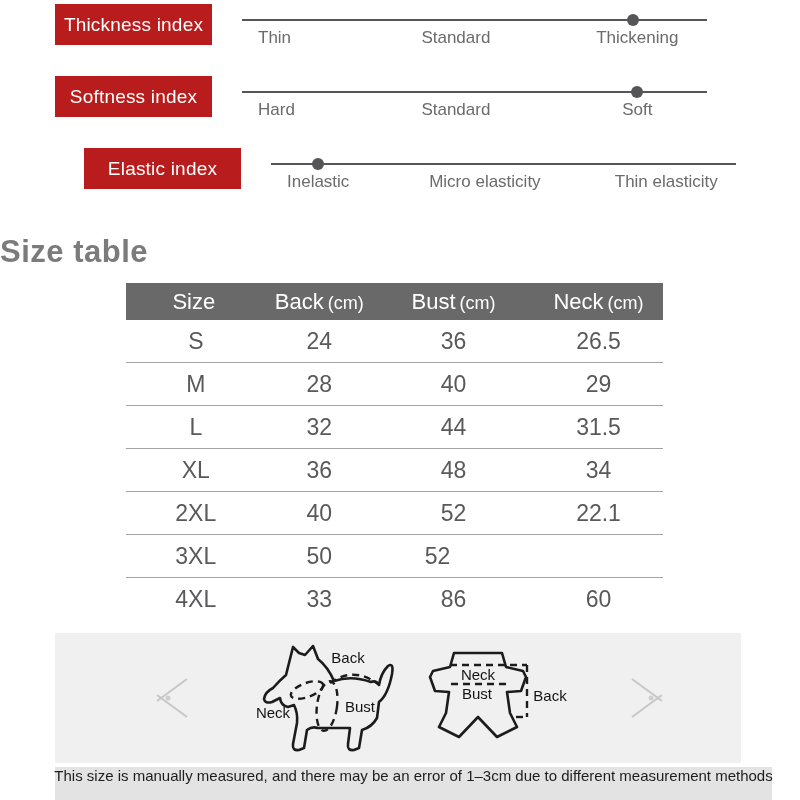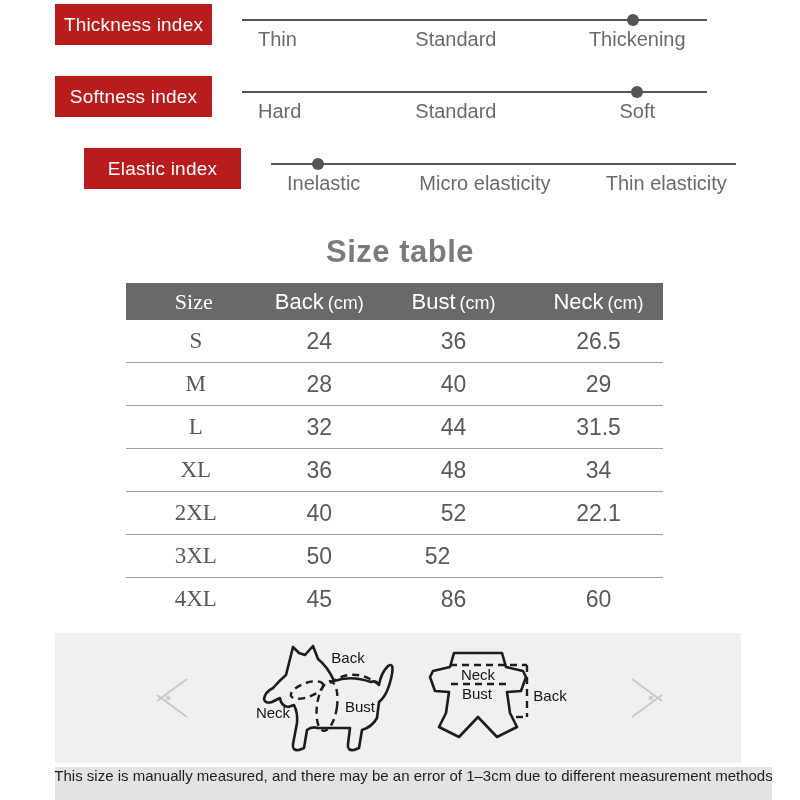--- a/index.html
+++ b/index.html
@@ -10,34 +10,34 @@
   
   .index-row{position:absolute;left:0;width:800px;height:72px;}
   .index-label-box{
     position:absolute;left:55px;top:4px;width:157px;height:41px;
     background:#b91c1c;color:#ffffff;display:flex;align-items:center;justify-content:center;
     font-size:19px;letter-spacing:0.2px;white-space:nowrap;
   }
   .slider{position:absolute;left:242px;top:0;width:465px;height:72px;}
   .slider-track{position:absolute;left:0;top:19px;width:100%;height:2px;background:#555557;}
   .slider-dot{position:absolute;top:14px;width:12px;height:12px;border-radius:50%;background:#555557;margin-left:-6px;}
-  .tick{position:absolute;top:28px;font-size:20px;color:#6b6b6b;white-space:nowrap;}
+  .tick{position:absolute;top:28px;font-size:17px;color:#6b6b6b;white-space:nowrap;}
   .tick-left{left:16px;}
   .tick-mid{left:46%;transform:translateX(-50%);}
   .tick-right{left:85%;transform:translateX(-50%);}
   
   .size-title{
-    position:absolute;left:0;top:234px;width:800px;text-align:center;
+    position:absolute;left:0;top:234px;width:800px;text-align:left;
     font-size:31px;font-weight:bold;color:#7b7b7b;letter-spacing:0.5px;
   }
   .size-table{position:absolute;left:126px;top:283px;width:537px;}
   .thead{display:flex;height:37px;background:#696969;color:#ffffff;align-items:center;}
   .hcell{display:flex;align-items:baseline;justify-content:center;font-size:22px;}
   .hcell .unit{font-size:18px;margin-left:4px;}
-  .col0{width:26%;font-family:Liberation Serif, serif;}.col1{width:20%;}.col2{width:30%;}.col3{width:24%;}
+  .col0{width:26%;}.col1{width:20%;}.col2{width:30%;}.col3{width:24%;}
   .trow{display:flex;height:42px;align-items:center;border-bottom:1px solid #a3a3a3;}
   .trow:last-child{border-bottom:none;}
   .tcell{text-align:center;font-size:23px;color:#59595b;}
   
   .measure-panel{position:absolute;left:55px;top:633px;width:686px;height:130px;background:#f0f0f0;}
   .carousel-arrow{position:absolute;top:0;width:60px;height:130px;cursor:pointer;}
   .diagram-svg{position:absolute;left:180px;top:0;}
   .sketch-label{font-family:"Liberation Sans",sans-serif;font-size:15px;fill:#141414;}
   
   .note-bar{
@@ -136,21 +136,21 @@
       <span class="tcell col2">52</span>
       <span class="tcell col3">22.1</span>
     </div>
     <div class="trow">
       <span class="tcell col0">3XL</span>
       <span class="tcell col1">50</span>
       <span class="tcell col3">52</span>
     </div>
     <div class="trow">
       <span class="tcell col0">4XL</span>
-      <span class="tcell col1">45</span>
+      <span class="tcell col1">33</span>
       <span class="tcell col2">86</span>
       <span class="tcell col3">60</span>
     </div>
   </div>
 
   <div class="measure-panel">
 
     <div class="carousel-arrow" style="left:87px;">
       <svg width="60" height="130" viewBox="0 0 60 130">
         <line x1="45" y1="46" x2="15" y2="68" stroke="#c7c7c7" stroke-width="2"></line>

